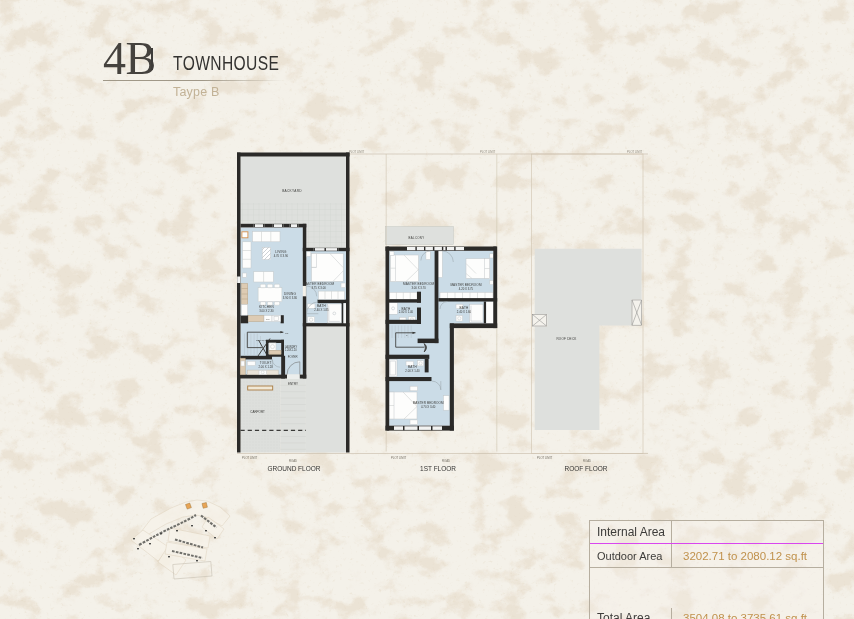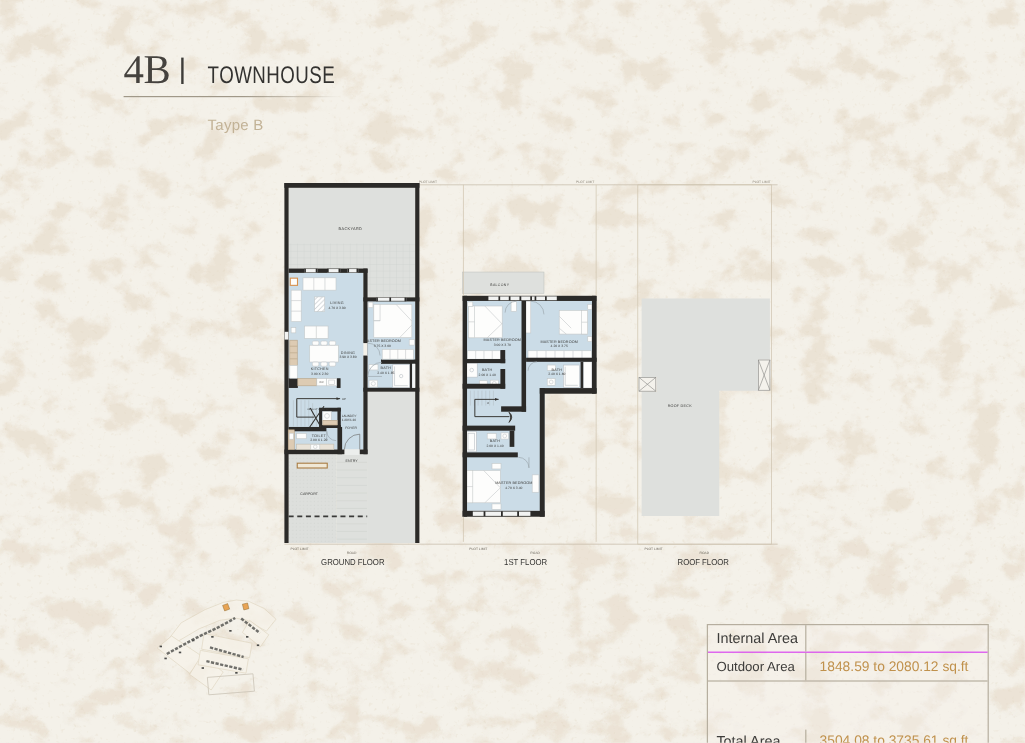--- a/index.html
+++ b/index.html
@@ -32,30 +32,30 @@
     </filter>
     </defs>
   <rect x="0" y="0" width="854" height="619" fill="#f4f1e9"></rect>
   <rect x="0" y="0" width="854" height="619" filter="url(#blotch)" opacity="0.4"></rect>
   <rect x="0" y="0" width="854" height="619" filter="url(#blotch2)" opacity="0.3"></rect>
   <rect x="0" y="0" width="854" height="619" filter="url(#speck)" opacity="0.28"></rect>
 </svg>
 
 <div class="abs" style="left:103px;top:47.3px;width:300px;height:60px;">
 
-  <span class="abs" style="left:0;top:0;font-family:'Liberation Serif',serif;font-size:34px;line-height:24px;letter-spacing:-0.5px;color:#45423e;">4B</span>
+  <span class="abs" style="left:0;top:0;font-family:'Liberation Serif',serif;font-size:46px;line-height:24px;letter-spacing:-0.5px;color:#45423e;">4B</span>
 
   <span class="abs" style="left:47.5px;top:0.5px;width:2.8px;height:22px;background:#3e3c39;"></span>
 
   <span class="abs" style="left:70px;top:4.3px;font-size:20px;letter-spacing:0.5px;color:#333230;transform:scale(0.78,1);transform-origin:0 0;">TOWNHOUSE</span>
 </div>
 
 <div class="abs" style="left:103px;top:80px;width:181px;height:1px;background:linear-gradient(to right,#a09888 0%,#a09888 55%,rgba(160,152,136,0) 100%);"></div>
 
-<div class="abs" style="left:173px;top:84.5px;font-size:12.5px;color:#c2b296;letter-spacing:.2px;margin-top:12px;">Taype B</div>
+<div class="abs" style="left:173px;top:84.5px;font-size:12.5px;color:#c2b296;letter-spacing:.2px;">Taype B</div>
 
 <svg id="plans" class="abs" style="left:0;top:0" width="854" height="619" viewBox="0 0 854 619">
 <defs>
   <pattern id="tile" width="5.5" height="5.5" patternUnits="userSpaceOnUse">
     <rect width="5.5" height="5.5" fill="#dee0dd"></rect>
     <path d="M0,0H5.5M0,0V5.5" stroke="#ccd0cc" stroke-width="0.5" fill="none"></path>
   </pattern>
   <pattern id="dots" width="3" height="3" patternUnits="userSpaceOnUse">
     <rect width="3" height="3" fill="#dddfdc"></rect>
     <circle cx="1" cy="1" r="0.4" fill="#cfd2ce"></circle>
@@ -507,21 +507,21 @@
 </svg>
 
 <div class="abs" style="left:589px;top:520px;width:233px;border:1px solid #b6ae9f;background:rgba(246,242,235,.35)">
 
   <div style="display:flex;height:22px;border-bottom:1px solid #d946ef;">
     <div style="width:74px;padding-left:7px;font-size:12px;color:#3d3c3a;display:flex;align-items:center;border-right:1px solid #b6ae9f;">Internal Area</div>
   </div>
 
   <div style="display:flex;height:23px;border-bottom:1px solid #b6ae9f;">
     <div style="width:74px;padding-left:7px;font-size:11px;color:#3d3c3a;display:flex;align-items:center;border-right:1px solid #b6ae9f;">Outdoor Area</div>
-    <div style="flex:1;padding-left:11px;font-size:11.5px;color:#c0914c;display:flex;align-items:center;">1848.59 to 2080.12 sq.ft</div>
+    <div style="flex:1;padding-left:11px;font-size:11.5px;color:#c0914c;display:flex;align-items:center;">3202.71 to 2080.12 sq.ft</div>
   </div>
 
   <div style="display:flex;height:19px;margin-top:40px;">
     <div style="width:74px;padding-left:7px;font-size:12px;color:#3d3c3a;display:flex;align-items:center;border-right:1px solid #b6ae9f;">Total Area</div>
     <div style="flex:1;padding-left:11px;font-size:11.5px;color:#c0914c;display:flex;align-items:center;">3504.08 to 3735.61 sq.ft</div>
   </div>
 </div>
 
 <div class="abs" style="left:244px;top:464px;width:100px;text-align:center;font-size:7.2px;letter-spacing:0;color:#353432;transform:scale(0.9,1);">GROUND FLOOR</div>
 <div class="abs" style="left:388px;top:464px;width:100px;text-align:center;font-size:7.2px;letter-spacing:0;color:#353432;transform:scale(0.9,1);">1ST FLOOR</div>

